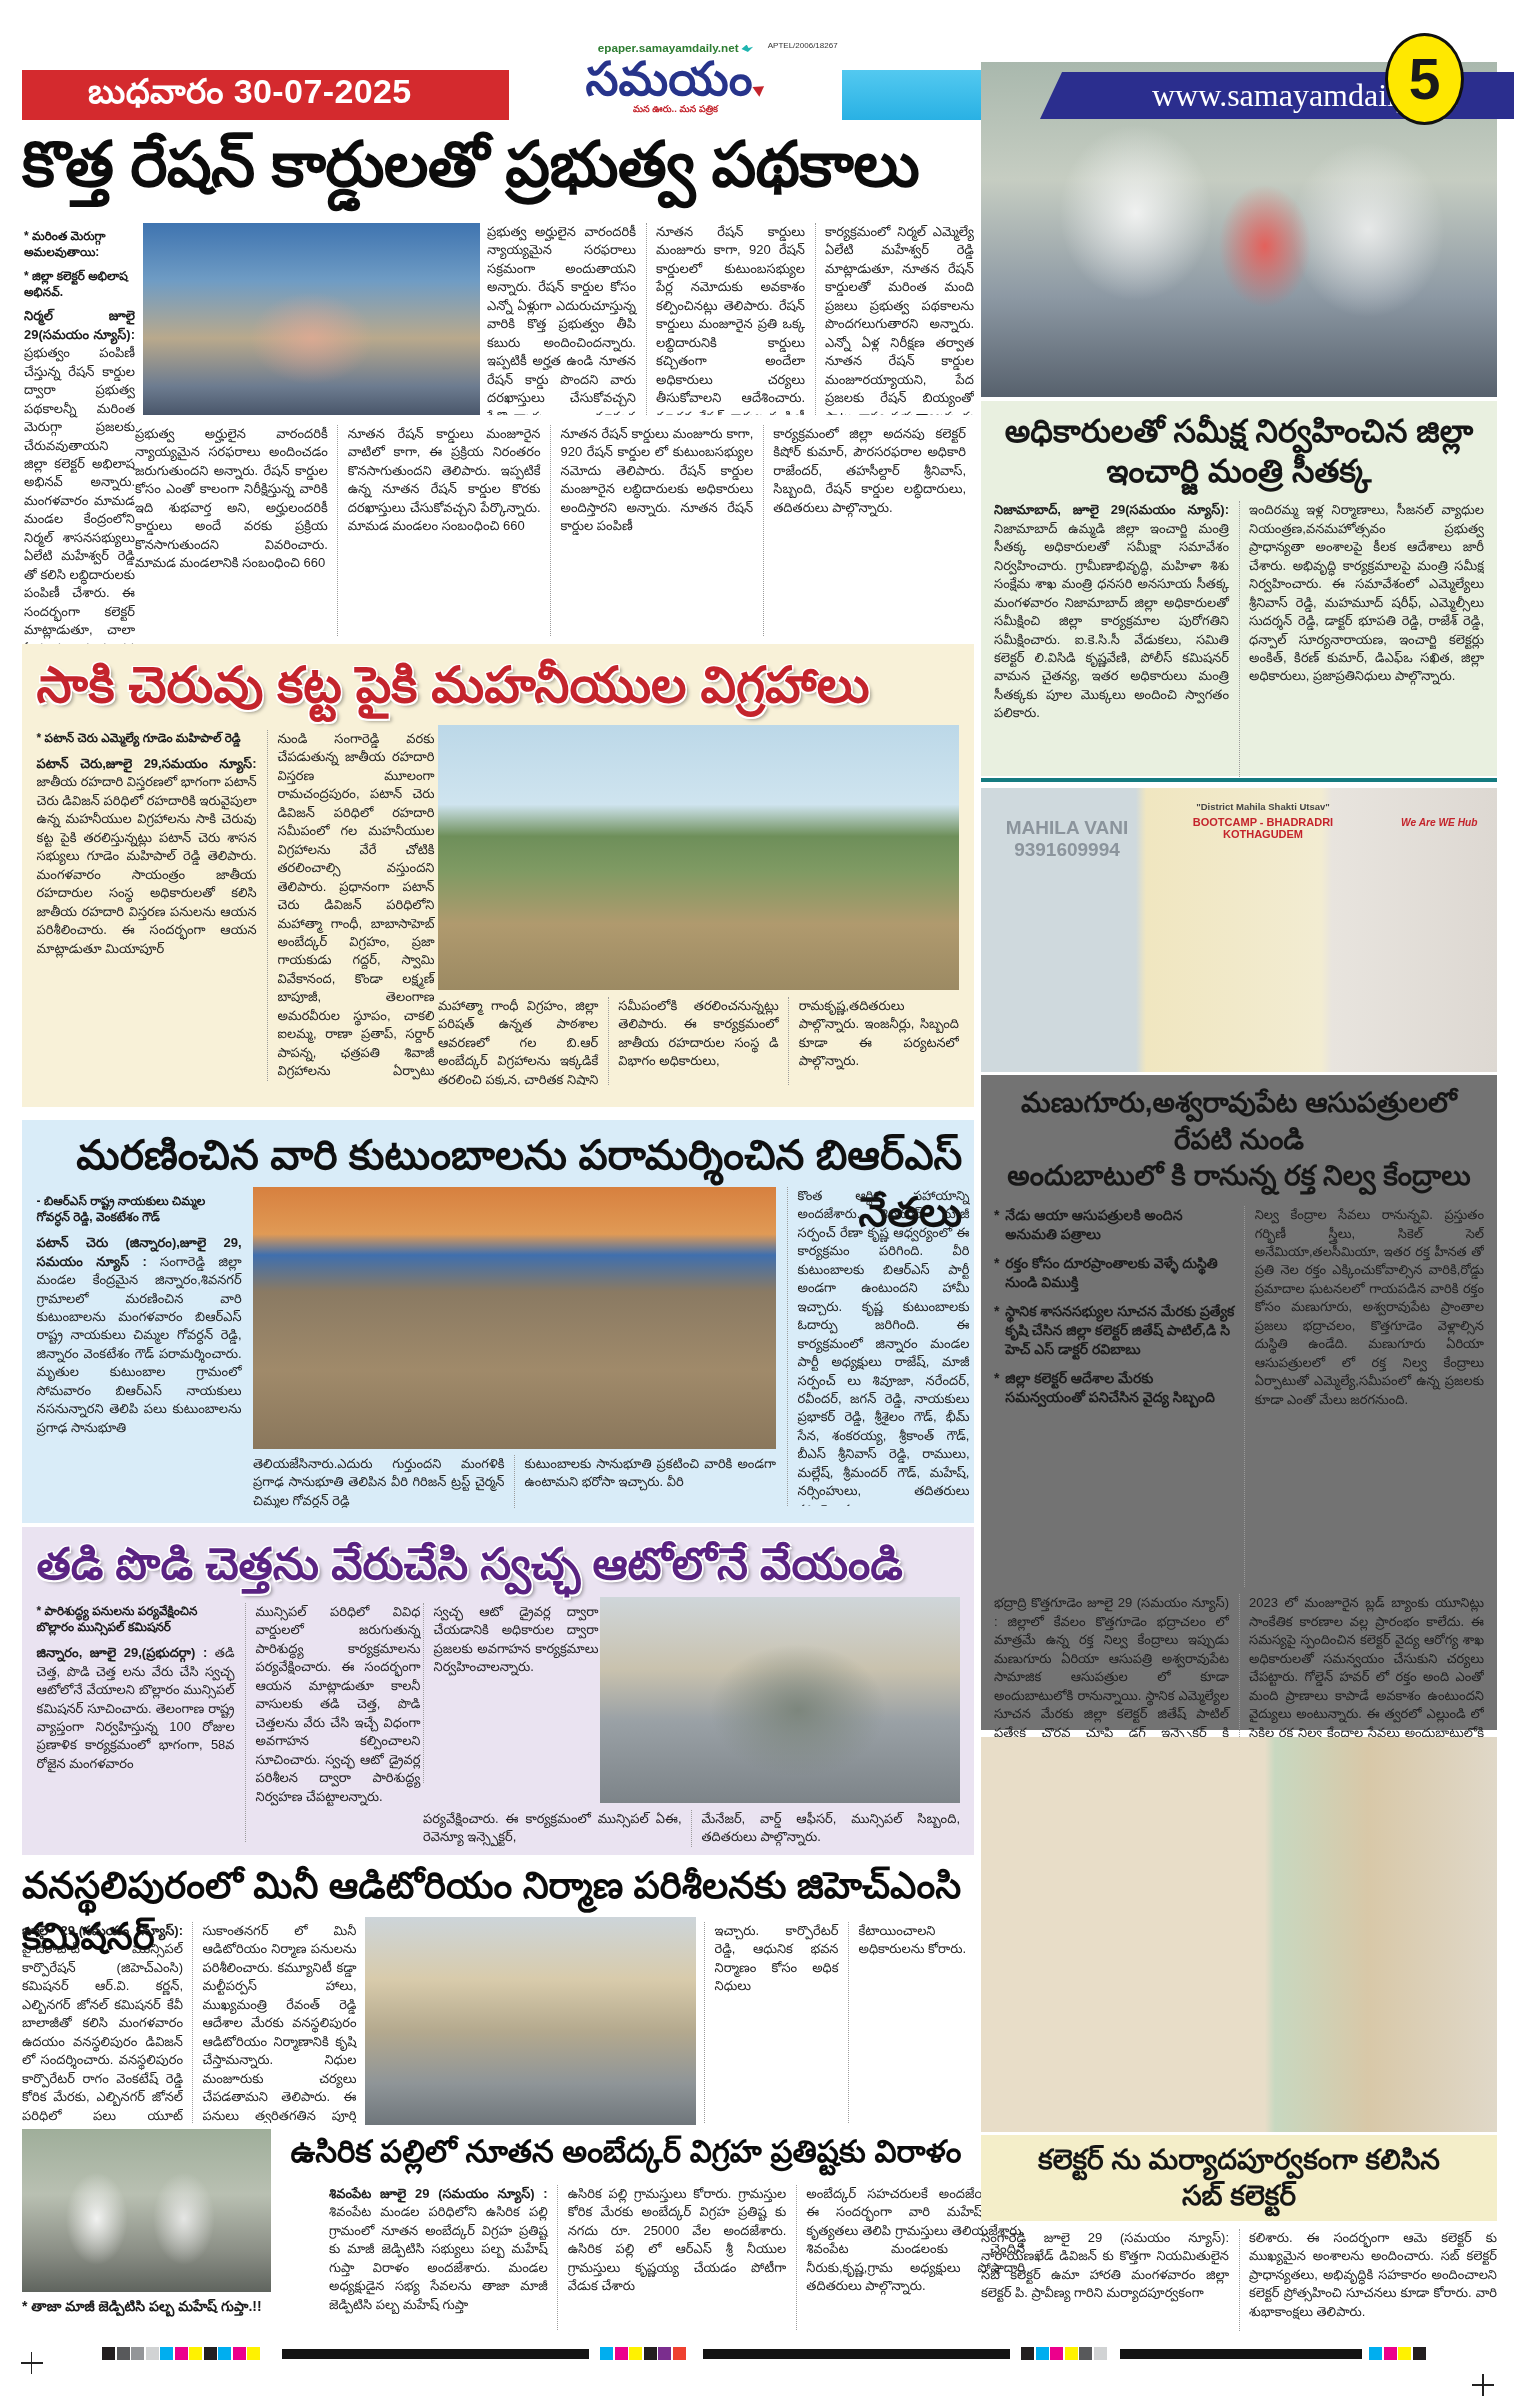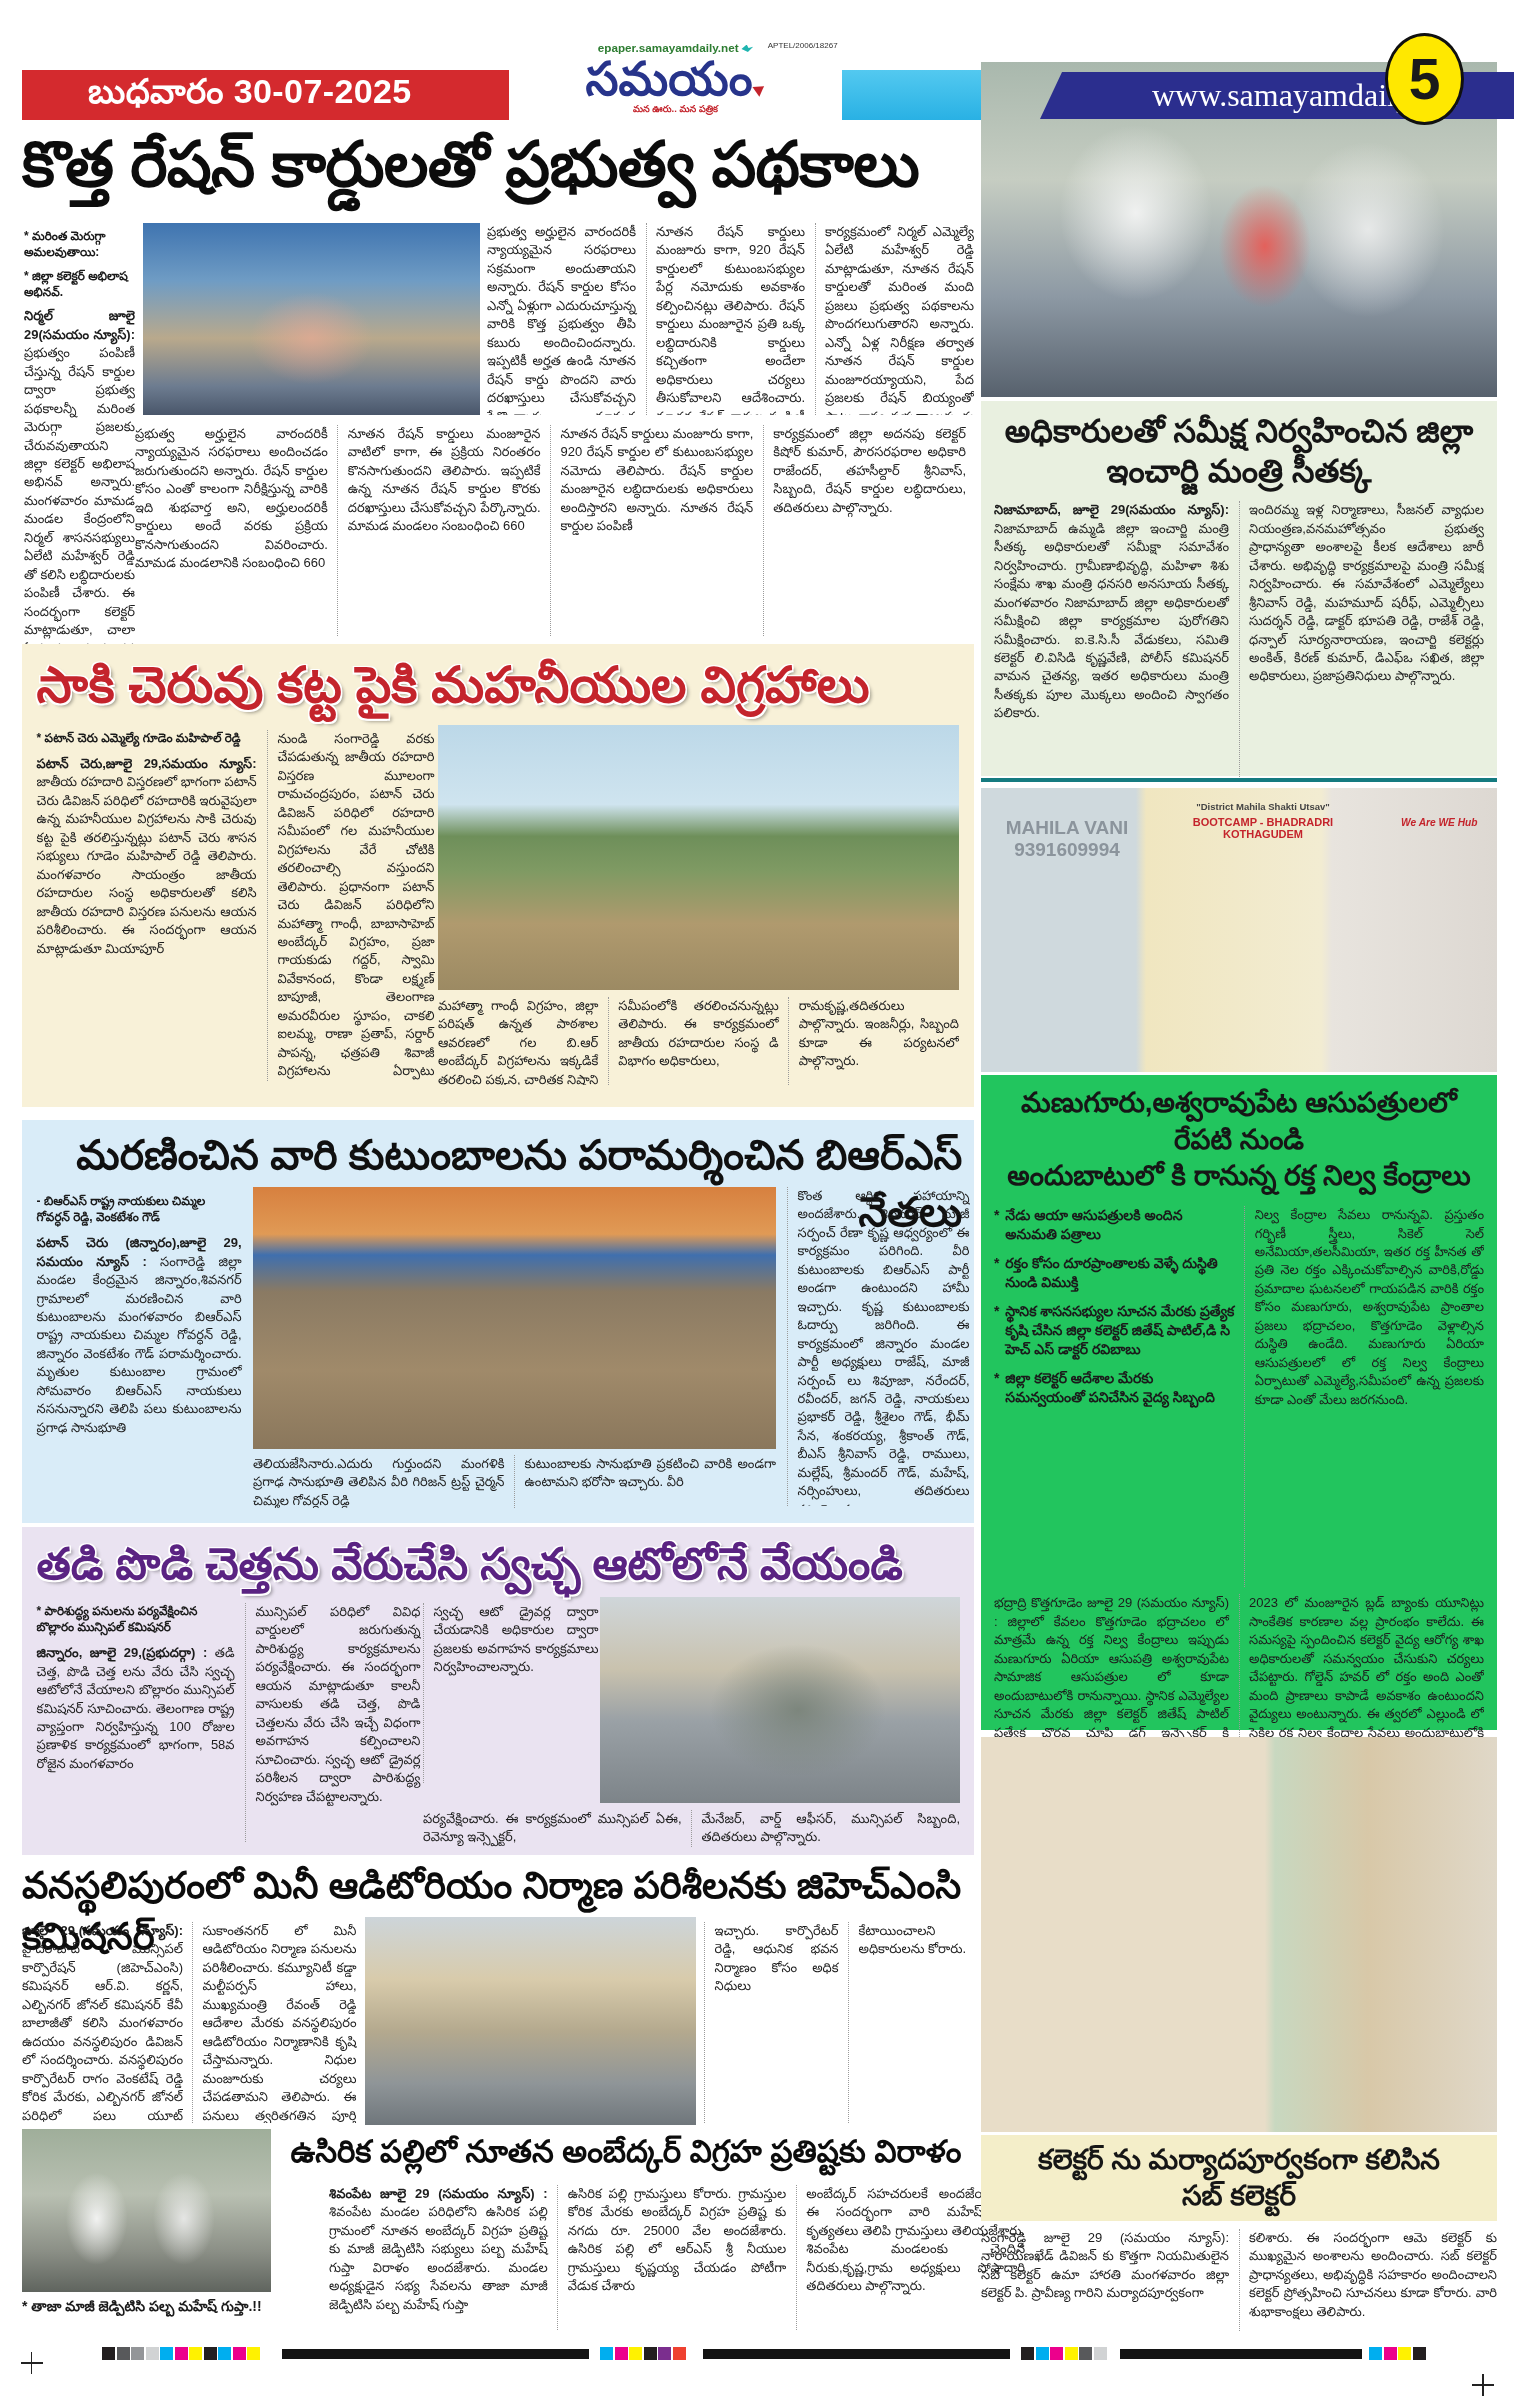--- a/index.html
+++ b/index.html
@@ -42,21 +42,21 @@
   .cols{display:flex;}
   .c{flex:1;border-right:0.7px dotted #9a9a9a;padding:0 9.5px;}
   .c:first-child{padding-left:0;}
   .c:last-child{border-right:none;padding-right:0;}
   .bull{display:flex;gap:5.9px;font-size:14px;font-weight:700;line-height:1.35;margin-bottom:10.2px;}
   
   .creambox{background:#f8f1d8;}
   .bluebox{background:#d9ecf8;}
   .lilacbox{background:#eae3f1;}
   .greenbox{background:#e9f0e0;}
-  .pinkbox{background:#22c55e;}
+  .pinkbox{background:#737373;}
   .cream2{background:#f4eec9;}
   
   .photo{background-size:cover;}
   .ph-minister{background:
      radial-gradient(66px 88px at 55% 55%,rgba(234,88,82,.9),rgba(234,88,82,0) 70%),
      radial-gradient(102px 117px at 30% 45%,rgba(250,250,250,.85),rgba(250,250,250,0) 75%),
      radial-gradient(102px 117px at 75% 50%,rgba(245,245,245,.8),rgba(245,245,245,0) 75%),
      linear-gradient(180deg,#a9b8ad 0%,#c6cdc2 35%,#8d99a4 70%,#57616d 100%);}
   .ph-ration{background:
      radial-gradient(88px 66px at 50% 60%,rgba(240,170,150,.6),rgba(240,170,150,0) 70%),

